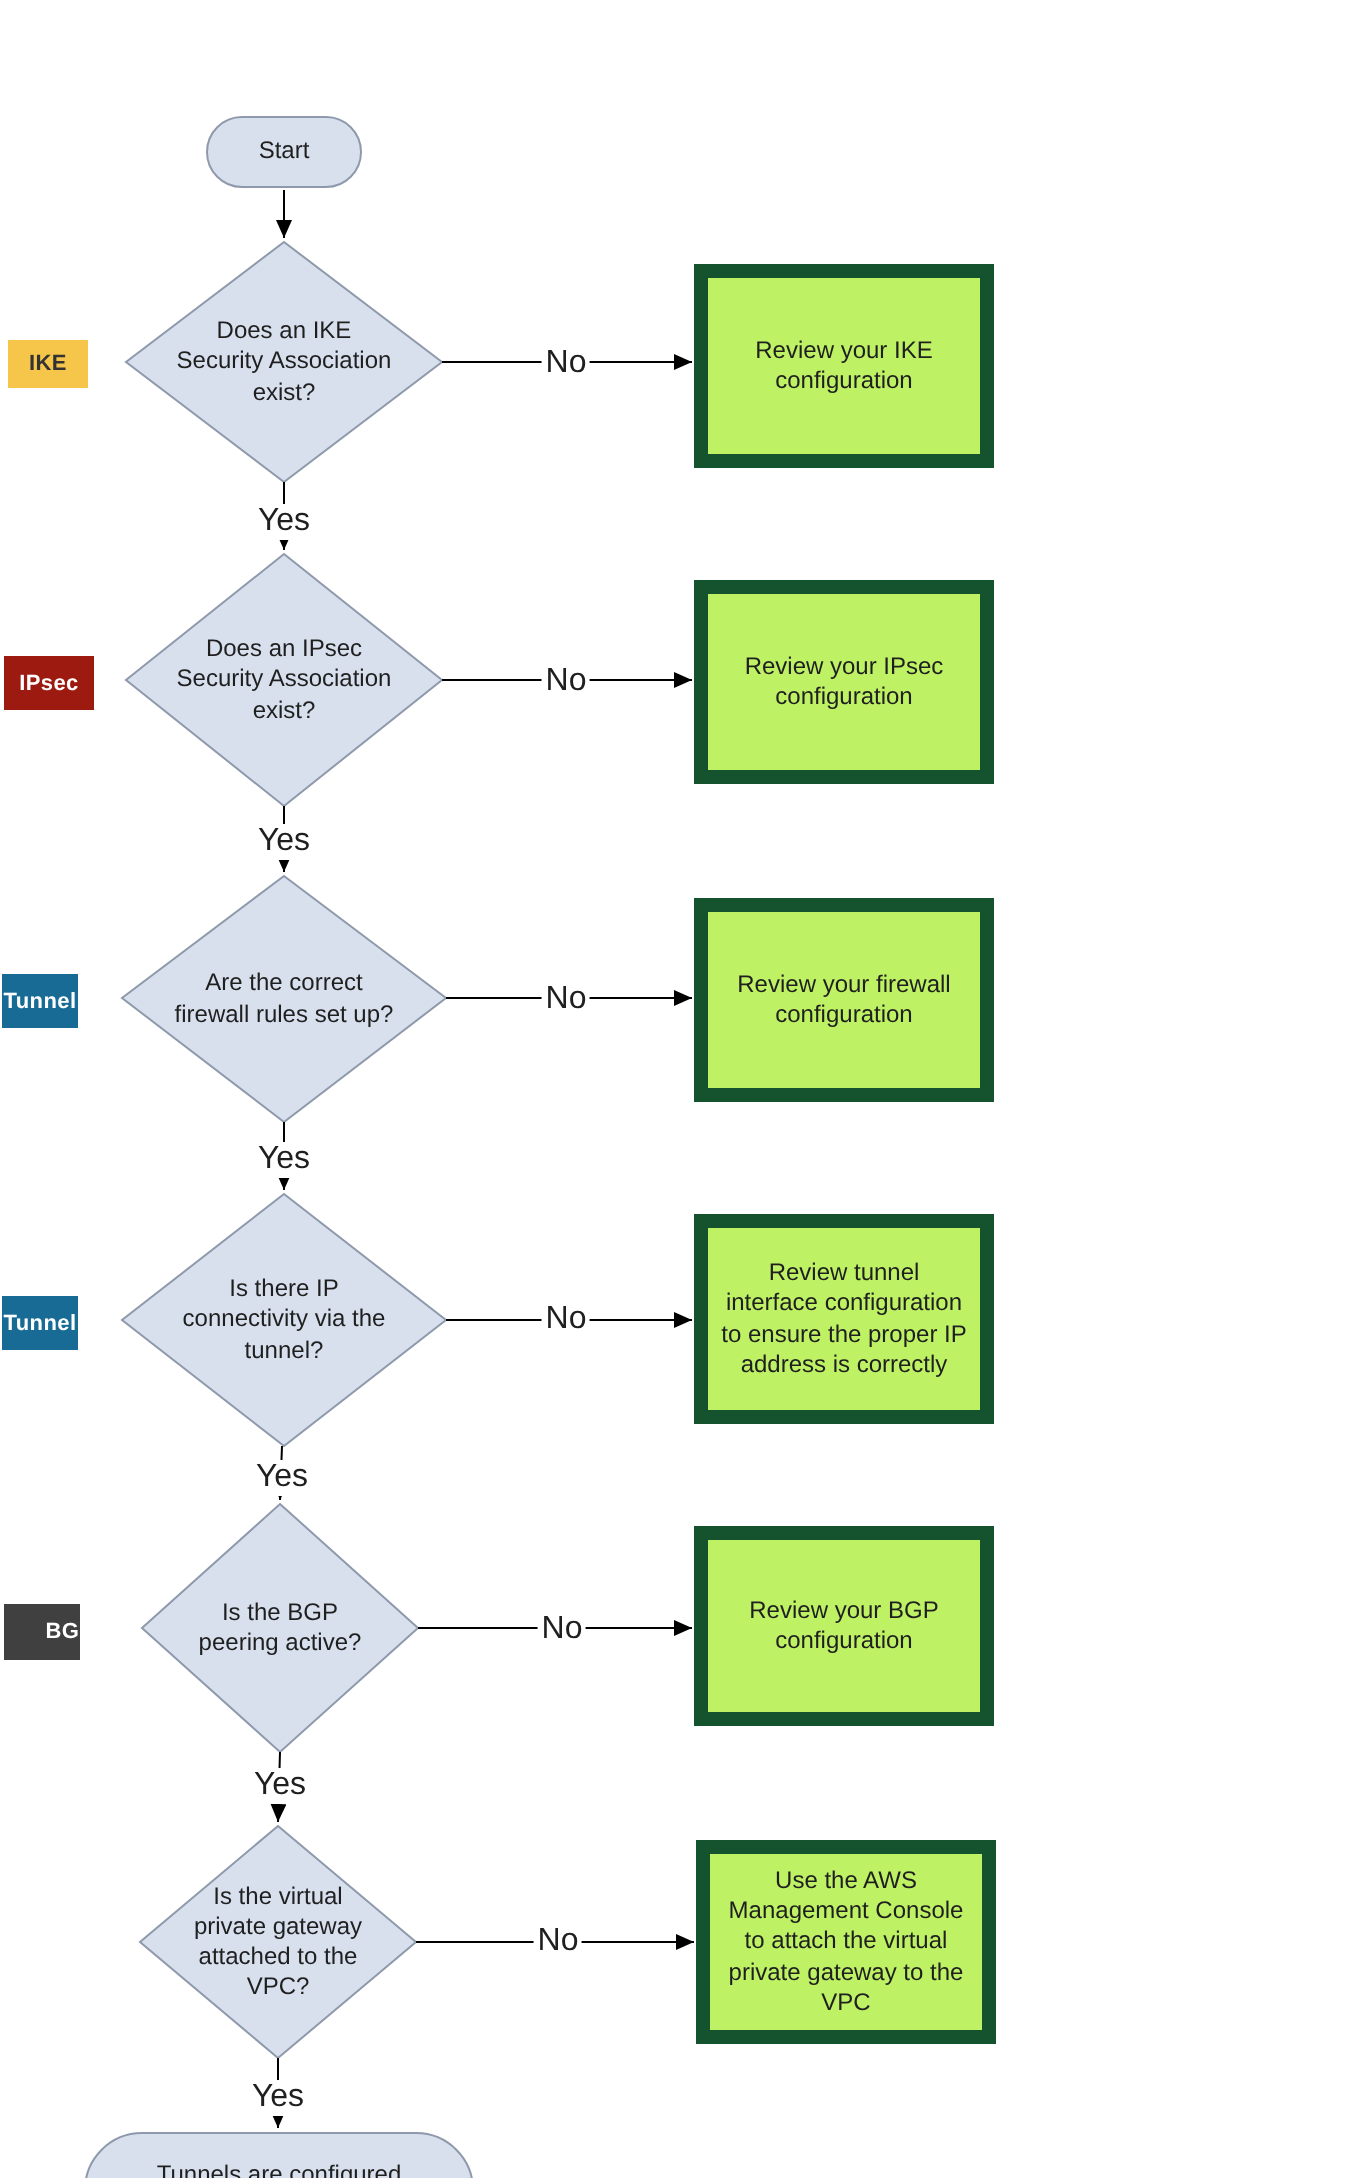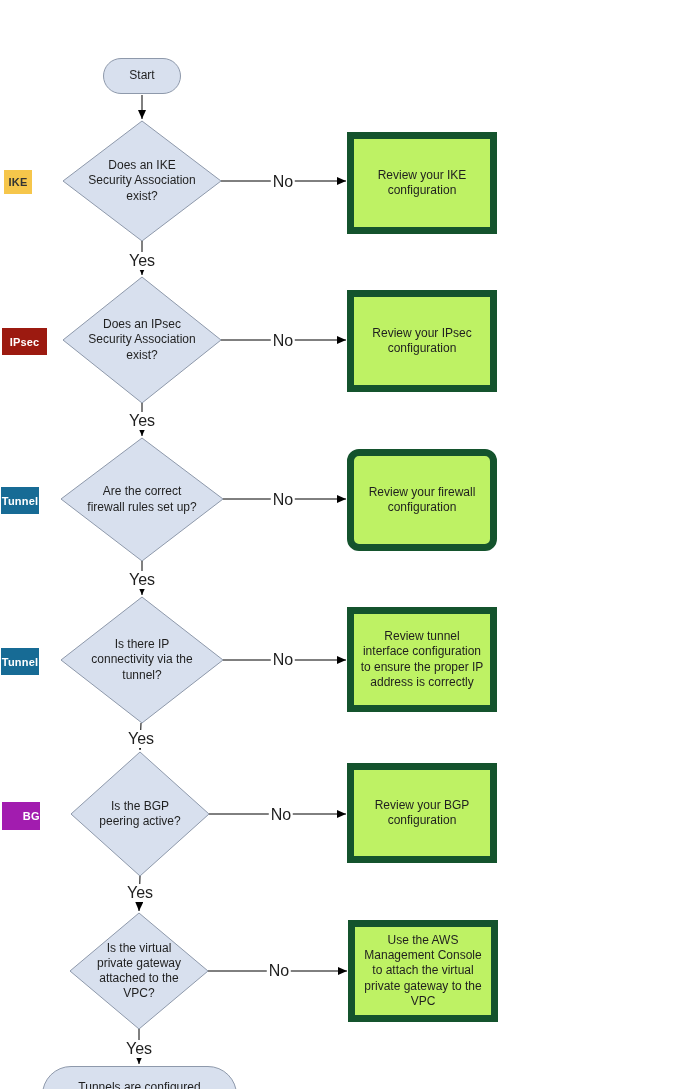--- a/index.html
+++ b/index.html
@@ -85,39 +85,39 @@
 peering active?</div>
   <div class="node decision" style="left:70px;top:869px;width:138px;height:116px;">Is the virtual
 private gateway
 attached to the
 VPC?</div>
 
   <div class="node action" style="left:347px;top:88px;width:150px;height:102px;">Review your IKE
 configuration</div>
   <div class="node action" style="left:347px;top:246px;width:150px;height:102px;">Review your IPsec
 configuration</div>
-  <div class="node action" style="left:347px;top:405px;width:150px;height:102px;border-radius:12px;">Review your firewall
+  <div class="node action" style="left:347px;top:405px;width:150px;height:102px;">Review your firewall
 configuration</div>
   <div class="node action" style="left:347px;top:563px;width:150px;height:105px;">Review tunnel
 interface configuration
 to ensure the proper IP
 address is correctly</div>
   <div class="node action" style="left:347px;top:719px;width:150px;height:100px;">Review your BGP
 configuration</div>
   <div class="node action" style="left:348px;top:876px;width:150px;height:102px;">Use the AWS
 Management Console
 to attach the virtual
 private gateway to the
 VPC</div>
 
-  <div class="tag" style="left: 4px; top: 126px; width: 28px; height: 24px; background-color: rgb(246, 198, 75); color: rgb(51, 51, 51);">IKE</div>
+  <div class="tag" style="left: 4px; top: 126px; width: 40px; height: 24px; background-color: rgb(246, 198, 75); color: rgb(51, 51, 51);">IKE</div>
   <div class="tag" style="left: 2px; top: 284px; width: 45px; height: 27px; background-color: rgb(156, 26, 16); color: rgb(255, 255, 255);">IPsec</div>
   <div class="tag" style="left: 1px; top: 443px; width: 38px; height: 27px; background-color: rgb(23, 107, 149); color: rgb(255, 255, 255);">Tunnel</div>
   <div class="tag" style="left: 1px; top: 604px; width: 38px; height: 27px; background-color: rgb(23, 107, 149); color: rgb(255, 255, 255);">Tunnel</div>
-  <div class="tag" style="left: 2px; top: 758px; width: 38px; height: 28px; background-color: #a21caf; color: rgb(255, 255, 255); padding-left: 28px;">BGP</div>
+  <div class="tag" style="left: 2px; top: 758px; width: 38px; height: 28px; background-color: #404040; color: rgb(255, 255, 255); padding-left: 28px;">BGP</div>
 
   <div class="edge-label" style="left:142px;top:217px;">Yes</div>
   <div class="edge-label" style="left:142px;top:377px;">Yes</div>
   <div class="edge-label" style="left:142px;top:536px;">Yes</div>
   <div class="edge-label" style="left:141px;top:695px;">Yes</div>
   <div class="edge-label" style="left:140px;top:849px;">Yes</div>
   <div class="edge-label" style="left:139px;top:1005px;">Yes</div>
 
   <div class="edge-label" style="left:283px;top:138px;">No</div>
   <div class="edge-label" style="left:283px;top:297px;">No</div>

